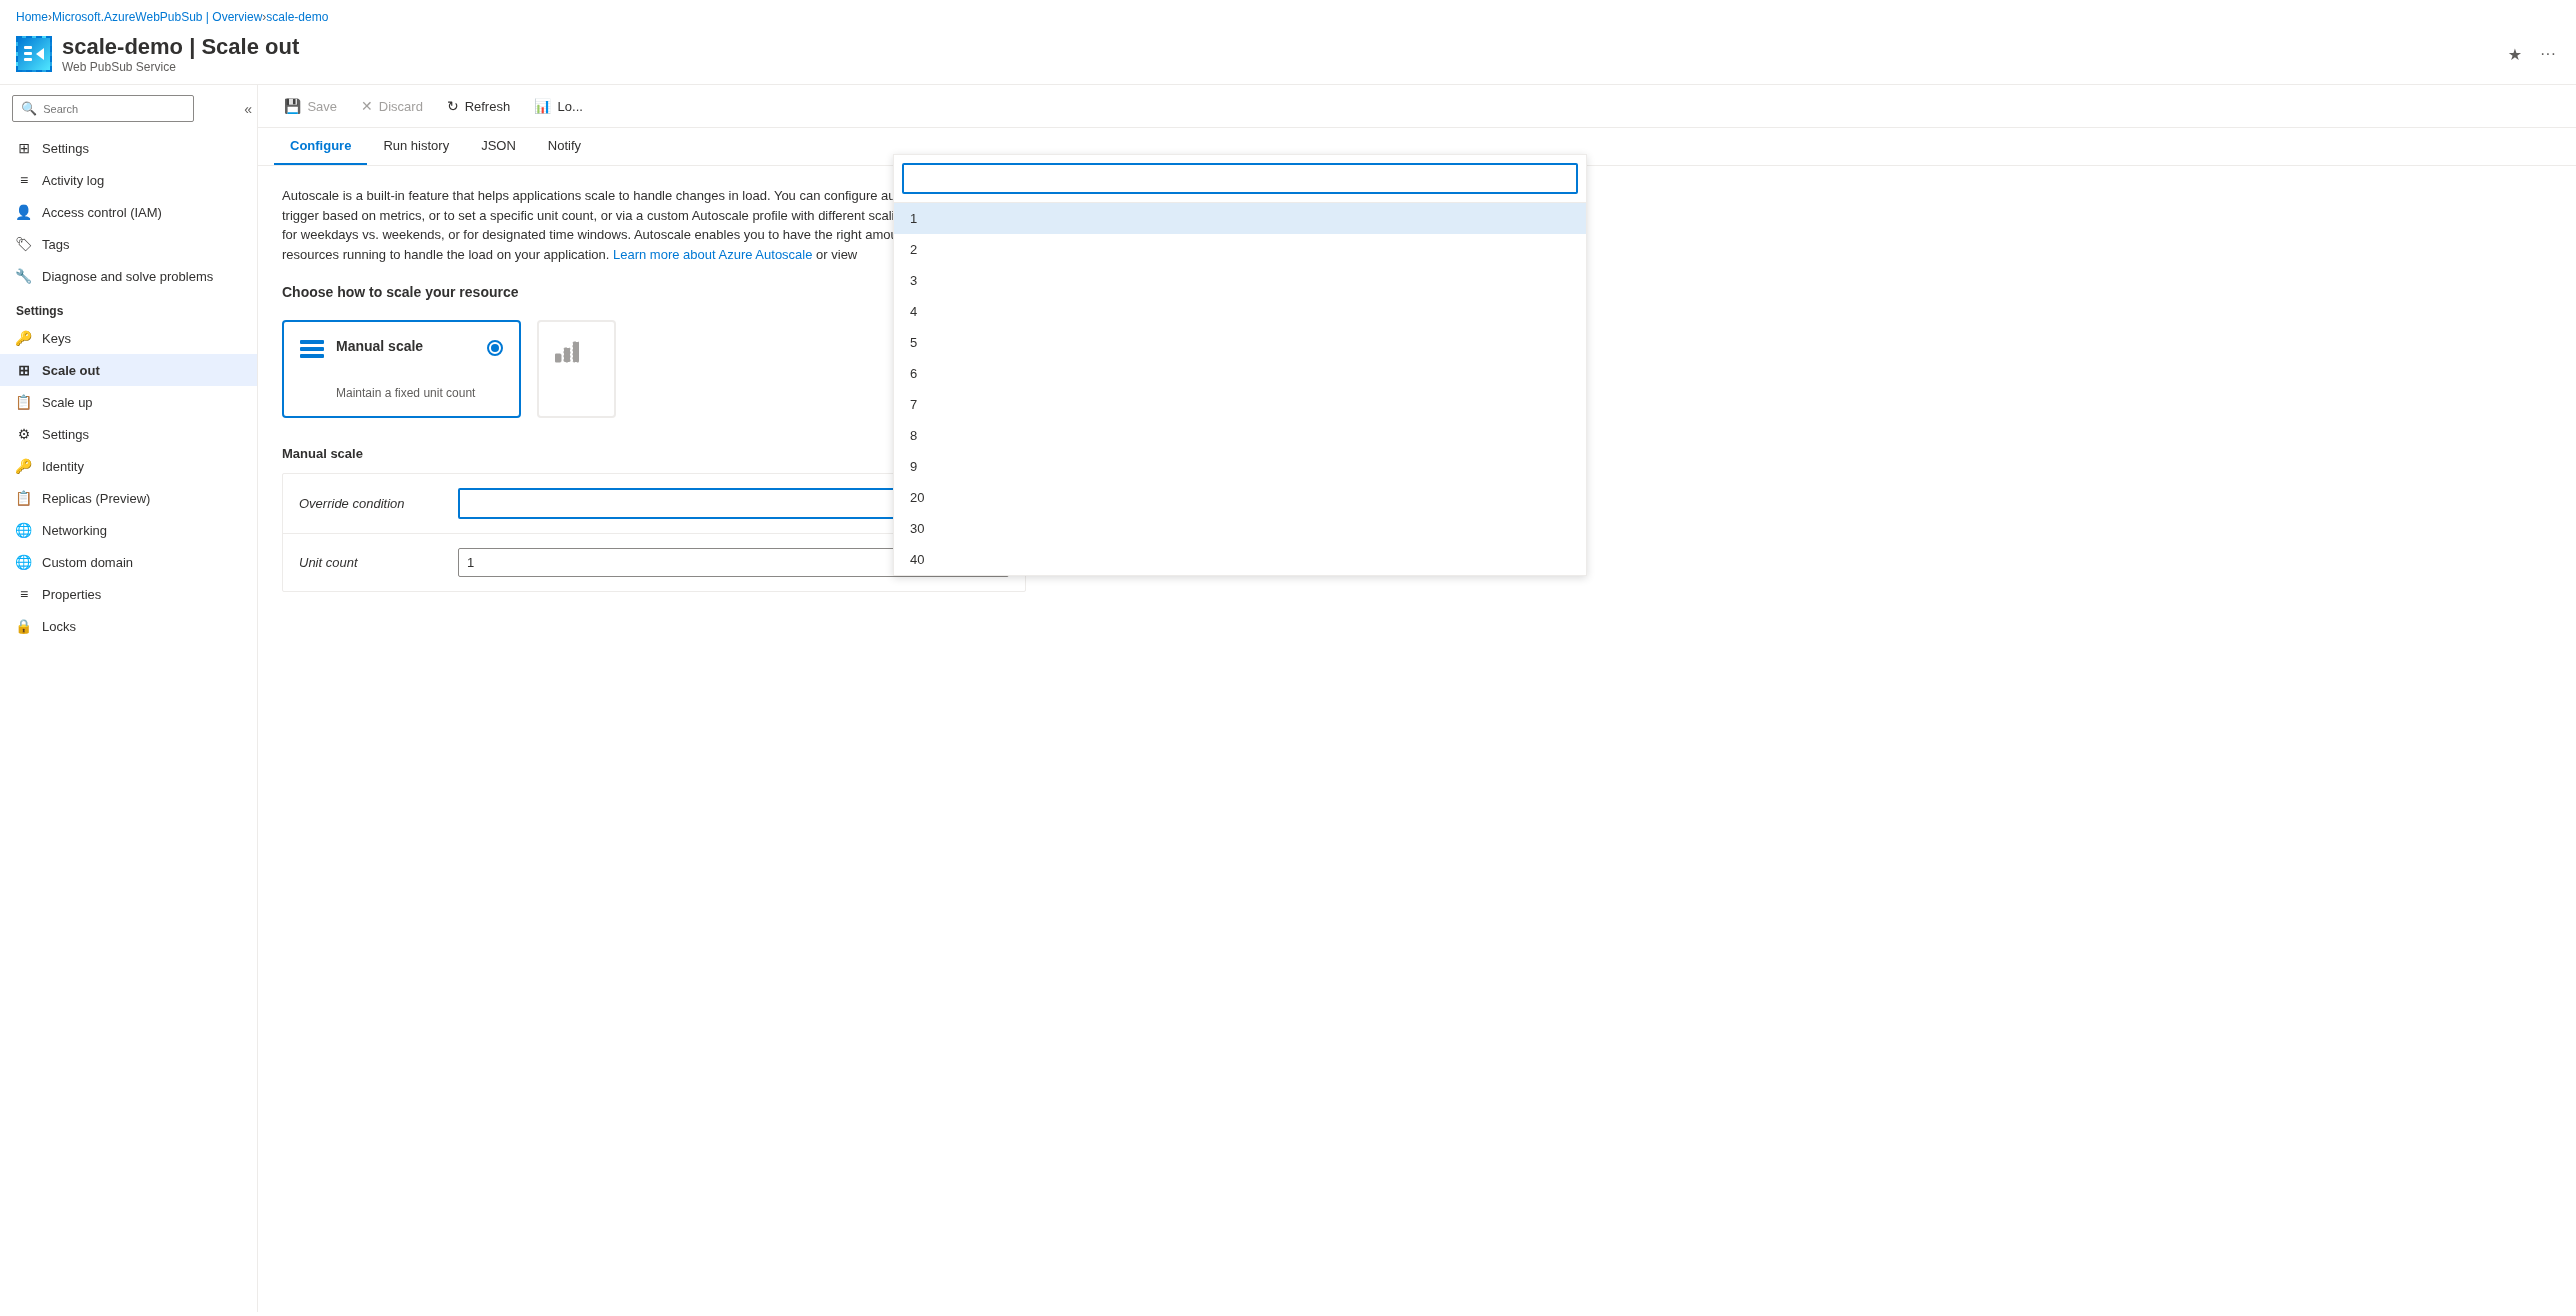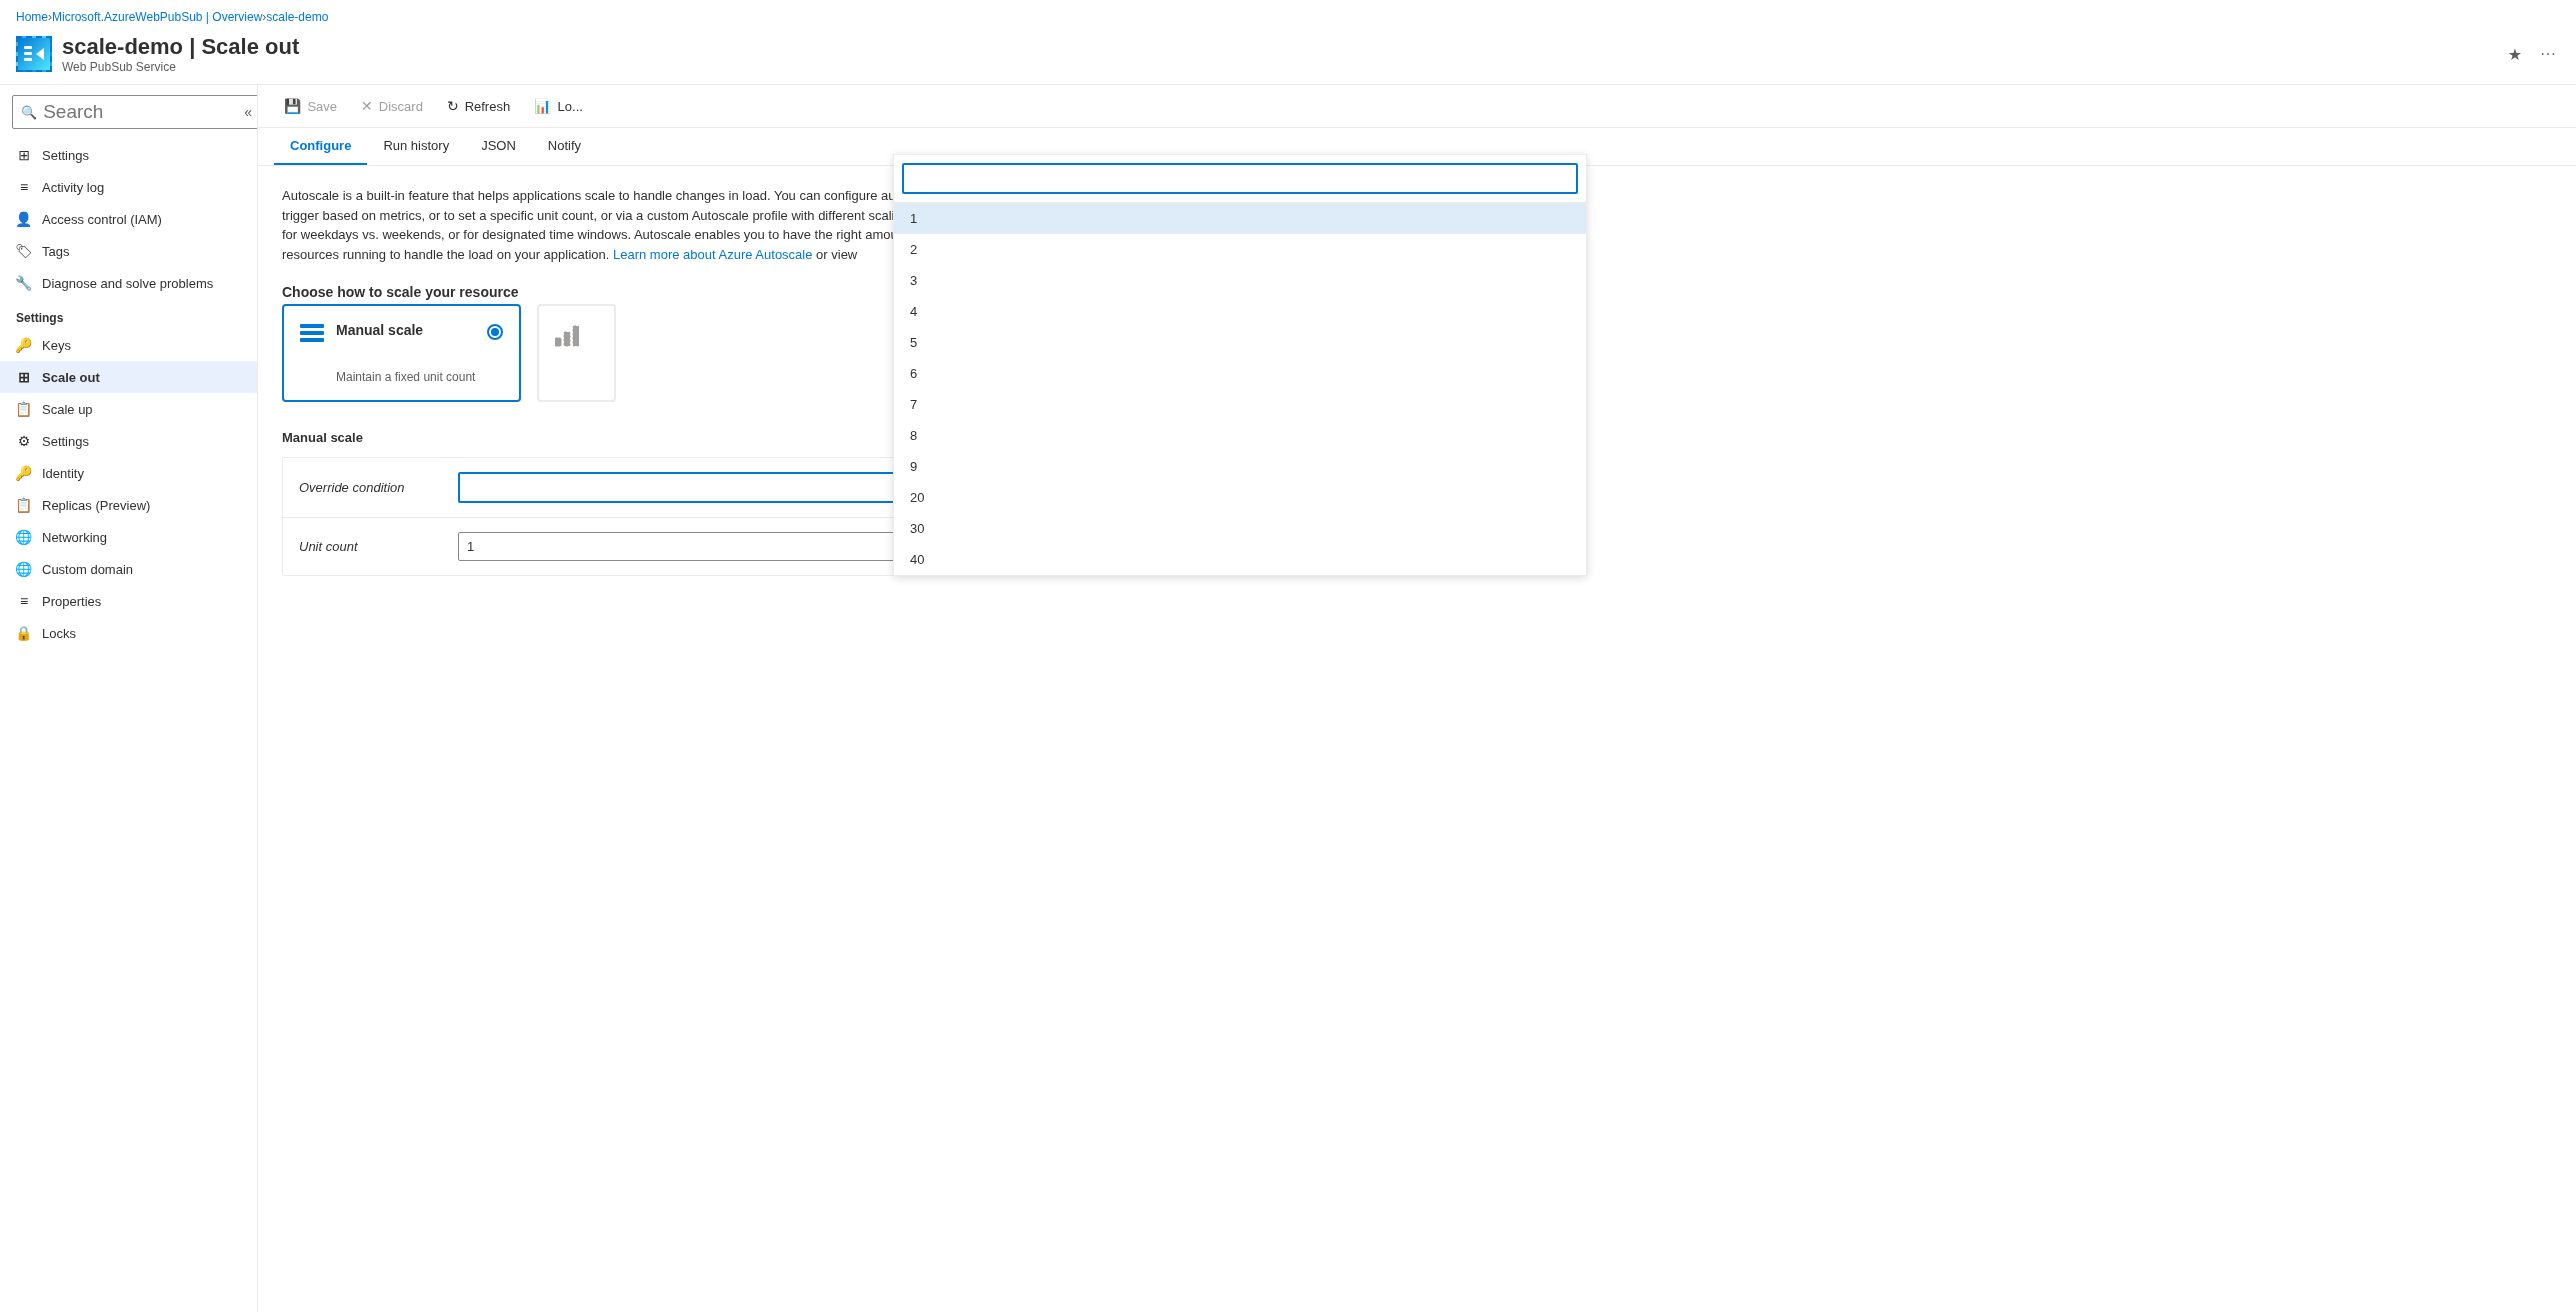--- a/index.html
+++ b/index.html
@@ -45,21 +45,21 @@
       overflow-y: auto;
       padding-bottom: 20px;
     }
     .sidebar-search {
       margin: 10px 12px;
       display: flex; align-items: center; gap: 6px;
       border: 1px solid #8a8886; border-radius: 2px;
       padding: 5px 8px; background: #fff;
     }
     .sidebar-search input {
-      border: none; outline: none; flex: 1; font-size: 19px; color: #4c1d95;
+      border: none; outline: none; flex: 1; font-size: 11px; color: #4c1d95;
       background: transparent;
     }
     .sidebar-collapse {
       position: absolute; right: -1px;
       background: none; border: none; cursor: pointer;
       color: #605e5c; font-size: 14px; padding: 4px 6px;
     }
     .sidebar-search-wrap { position: relative; display: flex; align-items: center; }
 
     .nav-item {
@@ -108,21 +108,21 @@
     
     .main-content { padding: 20px 24px; }
 
     .description-text {
       font-size: 13px; color: #323130; margin-bottom: 20px;
       max-width: 694px; line-height: 1.5;
     }
     .description-text a { color: #0078d4; text-decoration: none; }
 
     .section-title {
-      font-size: 14px; font-weight: 700; color: #323130; margin-bottom: 4px;
+      font-size: 14px; font-weight: 700; color: #323130; margin-bottom: 20px;
     }
 
     
     .scale-cards { display: flex; gap: 16px; margin-bottom: 28px; }
     .scale-card {
       border: 2px solid #edebe9; border-radius: 4px;
       padding: 16px; cursor: pointer; min-width: 218px;
       display: flex; align-items: flex-start; gap: 12px; position: relative;
     }
     .scale-card.selected { border-color: #0078d4; }

